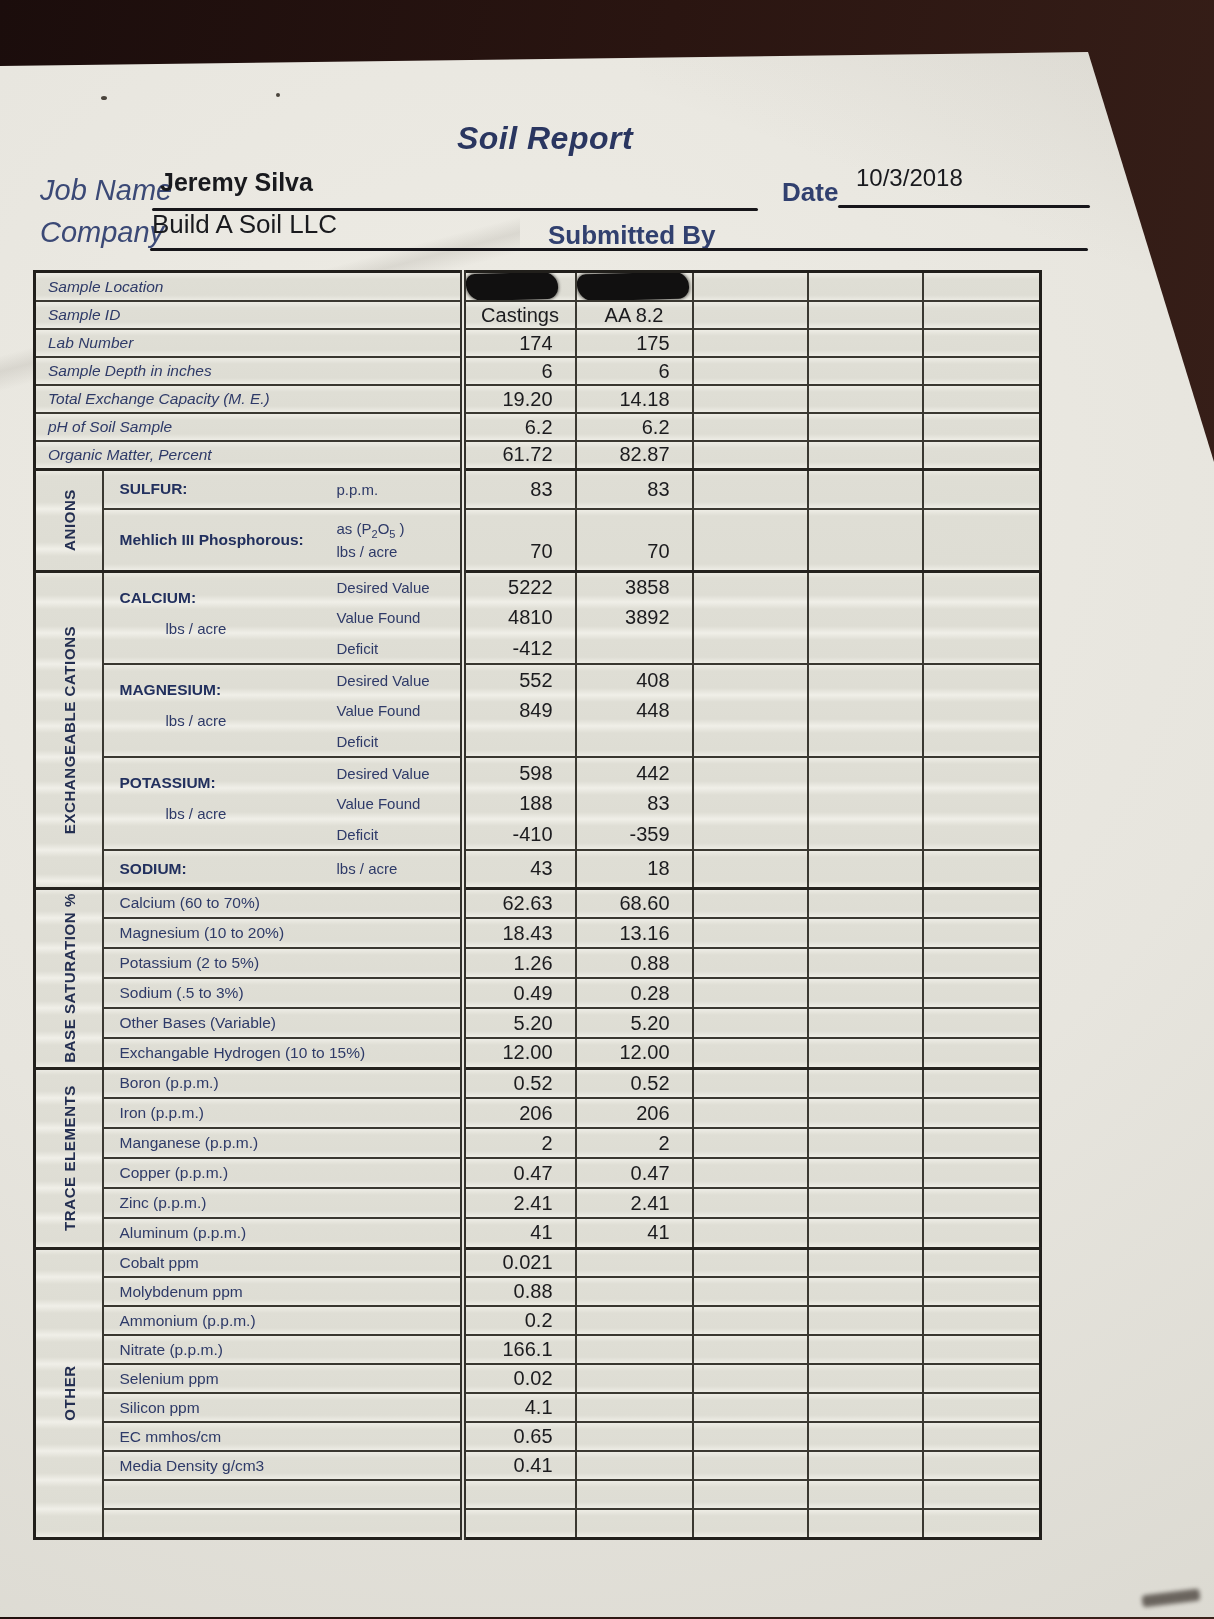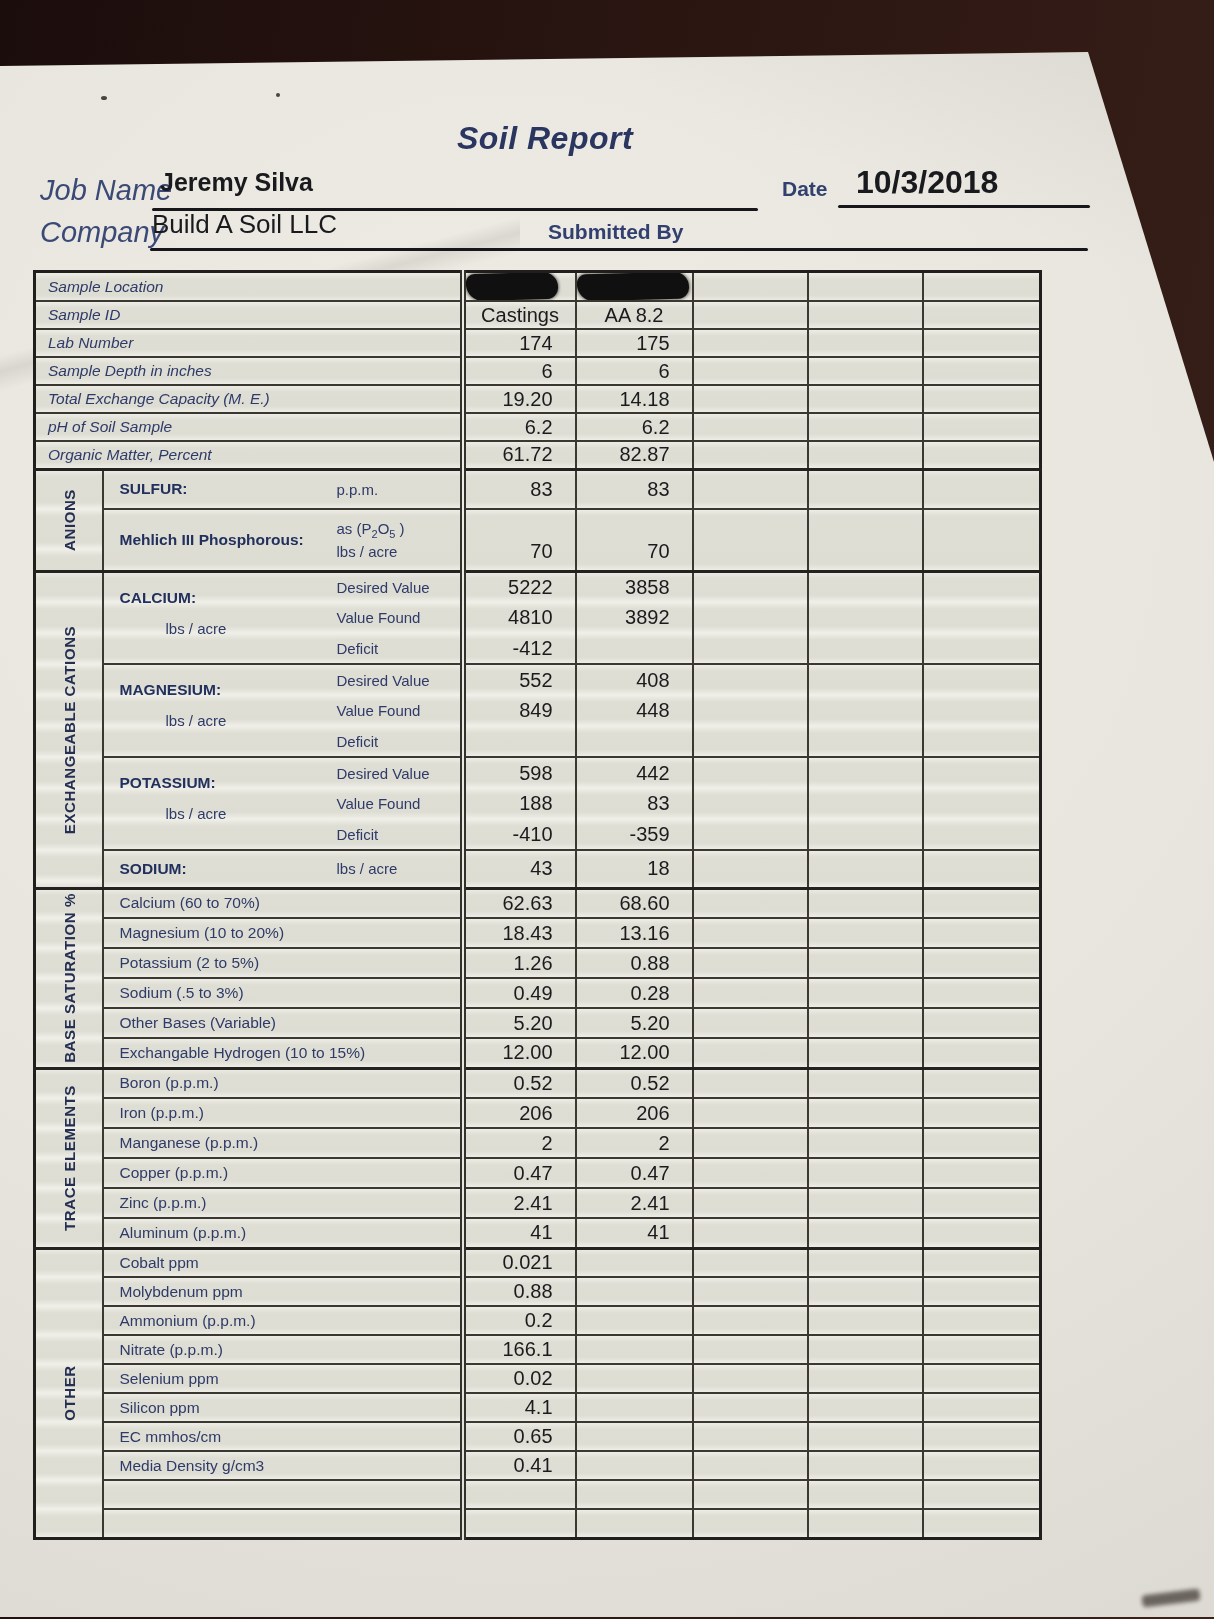--- a/index.html
+++ b/index.html
@@ -19,21 +19,21 @@
     background:linear-gradient(165deg,transparent 46%,rgba(110,105,95,.14) 50%,transparent 55%);}
   .crease.c2{left:640px;top:0;width:574px;height:420px;
     background:linear-gradient(200deg,rgba(120,112,100,.10) 0%,transparent 40%);}
   .speck{position:absolute;background:#4a443c;border-radius:50%;}
 
   .title{
     position:absolute;top:68px;left:0;width:1090px;text-align:center;
     font-size:32px;font-weight:bold;font-style:italic;color:#2a3660;letter-spacing:.5px;
   }
   .flabel{position:absolute;font-style:italic;color:#3b4976;font-size:29px;}
-  .flabel.b{font-style:normal;font-weight:bold;font-size:21px;color:#31406f;}
+  .flabel.b{font-style:normal;font-weight:bold;font-size:26px;color:#31406f;}
   .fvalue{position:absolute;color:#191a1e;}
   .uline{position:absolute;height:3px;background:#17161a;border-radius:2px;}
 
   .tablewrap{position:absolute;left:33px;top:218px;}
   table{border-collapse:collapse;table-layout:fixed;width:1006px;
     border:3px solid #211f1b;}
   td{padding:0;margin:0;vertical-align:middle;color:#1b1b1e;
     border:0 solid #3a3831;overflow:hidden;}
   tr.band{background:linear-gradient(to bottom,#f0efe8 0px,#dfded5 7px,#deddd4 calc(100% - 7px),#f0efe8 100%);}
   tr.rule>td{border-top:2px solid #3a3831;}
@@ -72,21 +72,21 @@
   <div class="speck" style="left:101px;top:44px;width:6px;height:4px;"></div>
   <div class="speck" style="left:276px;top:41px;width:4px;height:4px;"></div>
 
   <div class="title">Soil Report</div>
 
   <div class="flabel" style="left:40px;top:122px;">Job Name</div>
   <div class="fvalue" style="left:160px;top:116px;font-size:25px;font-weight:bold;">Jeremy Silva</div>
   <div class="uline" style="left:152px;top:156px;width:606px;"></div>
 
   <div class="flabel b" style="left:782px;top:125px;">Date</div>
-  <div class="fvalue" style="left:856px;top:112px;font-size:32px;font-weight:bold;text-align:center;">10/3/2018</div>
+  <div class="fvalue" style="left:856px;top:112px;font-size:24px;font-weight:normal;text-align:center;">10/3/2018</div>
   <div class="uline" style="left:838px;top:153px;width:252px;"></div>
 
   <div class="flabel" style="left:40px;top:164px;">Company</div>
   <div class="fvalue" style="left:152px;top:157px;font-size:26px;">Build A Soil LLC</div>
   <div class="flabel b" style="left:548px;top:168px;">Submitted By</div>
   <div class="uline" style="left:150px;top:196px;width:938px;"></div>
 
   <div class="tablewrap">
     <table>
       <colgroup>

